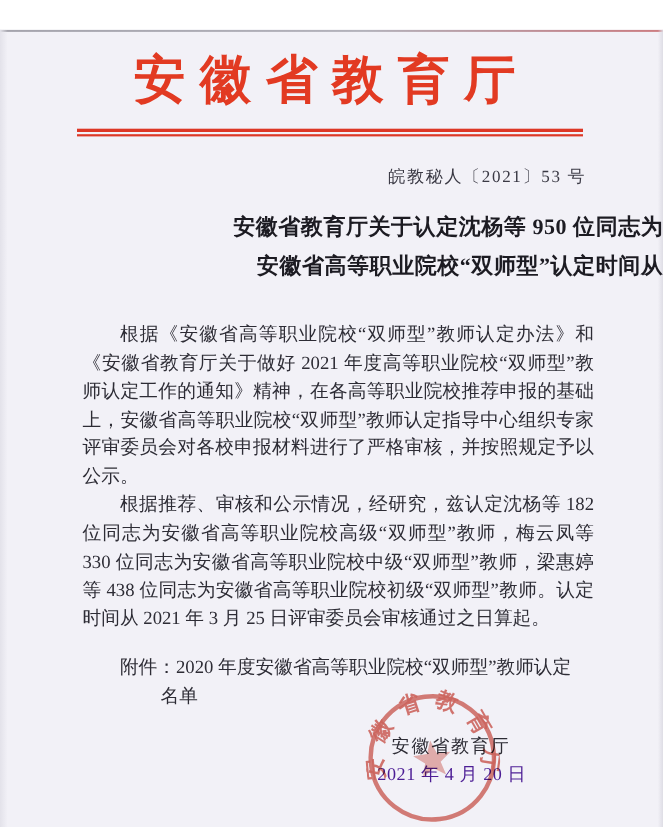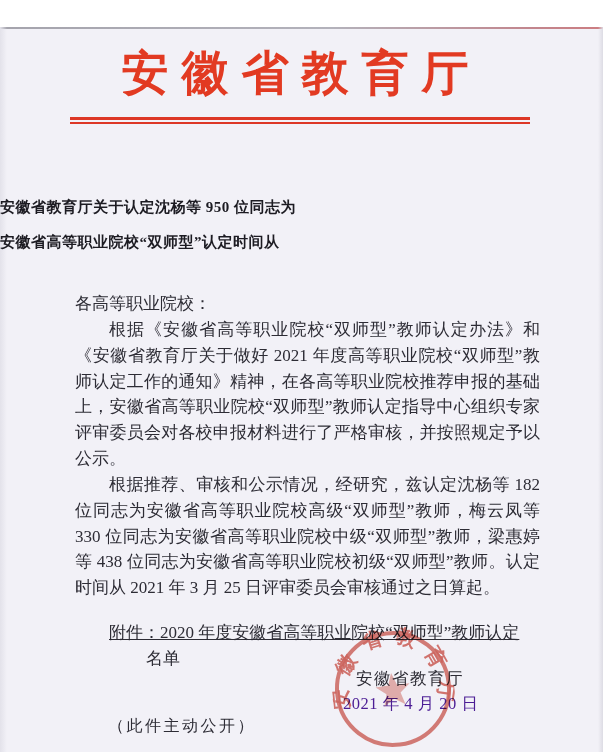--- a/index.html
+++ b/index.html
@@ -35,31 +35,31 @@
   }
   .header-rule { position:absolute; top:90px; left:70px; width:460px; }
   .header-rule .rl-thick { height:3px;  background:#dd3726; }
   .header-rule .rl-thin  { height:1.8px; background:#dd3726; margin-top:2px; }
   .doc-number {
     position:absolute; top:123px; left:353px;
     font-size:15.5px; color:#3a3944; letter-spacing:1.5px; white-space:nowrap;
   }
   .title {
     position:absolute; top:163px; left:0; width:100%;
-    text-align:left; font-weight:bold;
-    font-size:15px; line-height:35px; color:#1c1b22; letter-spacing:0.5px;
+    text-align:right; font-weight:bold;
+    font-size:20px; line-height:35px; color:#1c1b22; letter-spacing:0.5px;
   }
   .body-text {
     position:absolute; top:264px; left:75px; width:465px;
     font-size:17px; line-height:25.85px; color:#2d2c35;
     text-align:justify;
   }
   .para { margin:0; text-indent:2em; }
   .attachment { margin-top:19px; }
-  .att-line1 { text-indent:2em;text-decoration:underline; }
+  .att-line1 { text-indent:2em; }
   .att-line2 { margin-left:71px;font-family:Liberation Serif, serif; }
   .sig-org {
     position:absolute; top:641px; left:356px;
     font-size:16.5px; letter-spacing:1.5px; color:#2d2c35; white-space:nowrap;
   }
   .sig-date {
     position:absolute; top:666px; left:343px;
     font-size:16.5px; letter-spacing:0.5px; color:#4c1d95; white-space:nowrap;
   }
   .footer-note {
@@ -87,48 +87,47 @@
   <div class="edge-left"></div>
   <div class="edge-right"></div>
 
   <div class="org-name">安徽省教育厅</div>
 
   <div class="header-rule">
     <div class="rl-thick"></div>
     <div class="rl-thin"></div>
   </div>
 
+  <div class="doc-number">皖教秘人〔2021〕53 号</div>
 
   <div class="title">
     <div>安徽省教育厅关于认定沈杨等 950 位同志为</div>
     <div>安徽省高等职业院校“双师型”认定时间从</div>
   </div>
 
   <div class="body-text">
-    <div class="salutation">各高等职业院校：</div>
     <p class="para">根据《安徽省高等职业院校“双师型”教师认定办法》和《安徽省教育厅关于做好 2021 年度高等职业院校“双师型”教师认定工作的通知》精神，在各高等职业院校推荐申报的基础上，安徽省高等职业院校“双师型”教师认定指导中心组织专家评审委员会对各校申报材料进行了严格审核，并按照规定予以公示。</p>
     <p class="para">根据推荐、审核和公示情况，经研究，兹认定沈杨等 182 位同志为安徽省高等职业院校高级“双师型”教师，梅云凤等 330 位同志为安徽省高等职业院校中级“双师型”教师，梁惠婷等 438 位同志为安徽省高等职业院校初级“双师型”教师。认定时间从 2021 年 3 月 25 日评审委员会审核通过之日算起。</p>
     <div class="attachment">
       <div class="att-line1">附件：2020 年度安徽省高等职业院校“双师型”教师认定</div>
       <div class="att-line2">名单</div>
     </div>
   </div>
 
   <div class="sig-org">安徽省教育厅</div>
   <div class="sig-date">2021 年 4 月 20 日</div>
 
   <svg class="seal" viewBox="0 0 122 122" aria-hidden="true">
     <circle cx="61" cy="61" r="56" fill="none" stroke="#cf4a3e" stroke-width="4" opacity="0.85"></circle>
     <polygon points="61,45 65.4,56.9 78.1,57.4 68.1,65.3 71.6,77.6 61,70.5 50.4,77.6 53.9,65.3 43.9,57.4 56.6,56.9" fill="#cf4a3e" opacity="0.5"></polygon>
     <path id="sealArc" d="M 17.8 76.7 A 46 46 0 1 1 104.2 76.7" fill="none"></path>
     <text font-size="20" fill="#cf4a3e" opacity="0.9" style="letter-spacing:11px; font-weight:bold;">
       <textPath href="#sealArc" startOffset="2">安徽省教育厅</textPath>
     </text>
   </svg>
 
-  <div class="footer-note">（此件主动公开）</div>
 
   <div class="footer-rule">
     <div class="rl-thick"></div>
     <div class="rl-thin"></div>
   </div>
 
 </div>
 
 </body></html>

